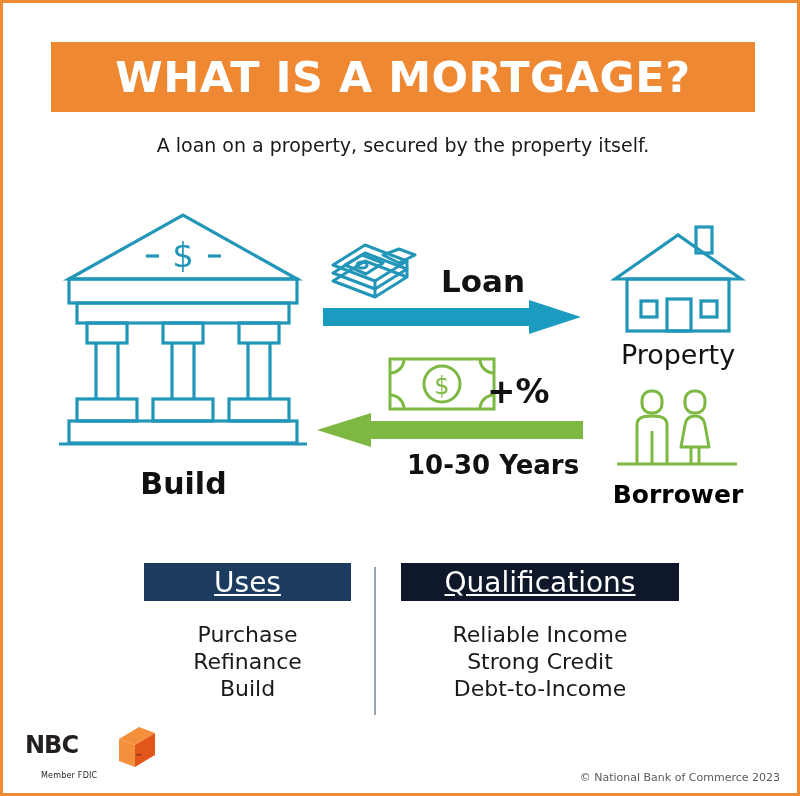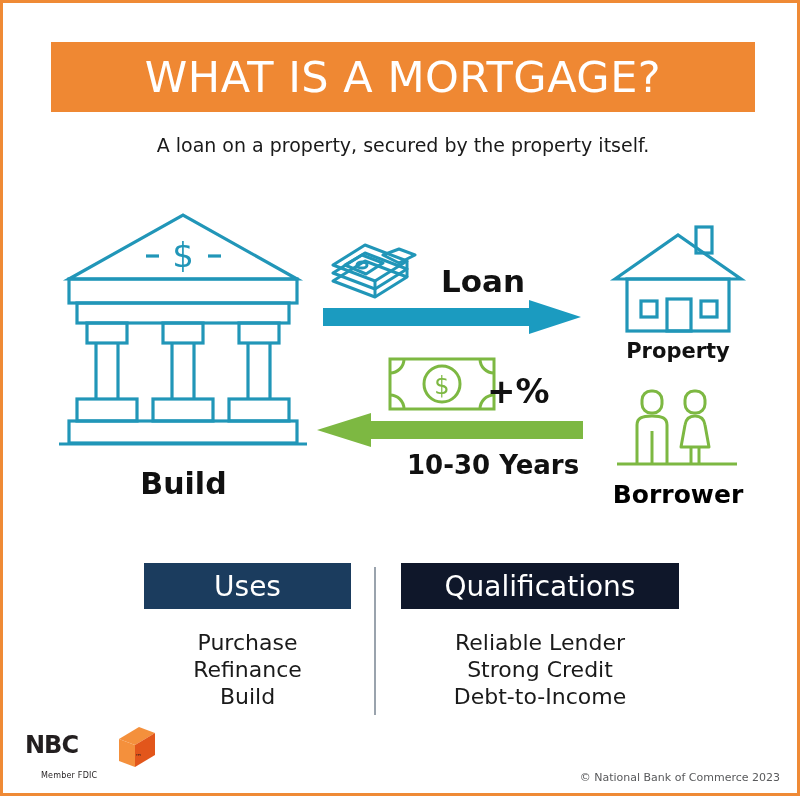--- a/index.html
+++ b/index.html
@@ -28,21 +28,21 @@
     width: 704px;
     height: 70px;
     background: #EF8833;
     display: flex;
     align-items: center;
     justify-content: center;
   }
   .title-bar .title-text {
     color: #ffffff;
     font-size: 43px;
-    font-weight: normal;
+    font-weight: bold;
     letter-spacing: 0.5px;
     font-family: "DejaVu Sans", "Liberation Sans", sans-serif;
     white-space: nowrap;
   }
   .subtitle {
     position: absolute;
     left: 0;
     top: 131px;
     width: 800px;
     text-align: center;
@@ -121,22 +121,22 @@
     top: 214px;
     width: 150px;
     height: 145px;
   }
   .property-label {
     position: absolute;
     left: 0;
     top: 122px;
     width: 150px;
     text-align: center;
-    font-size: 21px;
-    font-weight: bold;
+    font-size: 27px;
+    font-weight: normal;
     color: #111111;
   }
 
   .borrower-block {
     position: absolute;
     left: 600px;
     top: 382px;
     width: 150px;
     height: 130px;
   }
@@ -165,26 +165,27 @@
     top: 4px;
     width: 2px;
     height: 148px;
     background: #9aa3ad;
   }
   .panel { position: absolute; top: 0; }
   .panel-uses { left: 141px; width: 207px; }
   .panel-quals { left: 398px; width: 278px; }
 
   .panel-header {
-    height: 46px;
+    height: 38px;
     display: flex;
     align-items: center;
     justify-content: center;
     color: #ffffff;
     font-size: 28px;
+    text-decoration: underline;
   }
   .panel-uses .panel-header { background: #1B3C5E; }
   .panel-quals .panel-header { background: #0f172a; }
 
   .panel-list {
     margin: 0;
     padding: 0;
     list-style: none;
     text-align: center;
     margin-top: 20px;
@@ -365,21 +366,21 @@
         <li>Refinance</li>
         <li>Build</li>
       </ul>
     </div>
 
     <div class="panel panel-quals">
       <div class="panel-header">
         <span>Qualifications</span>
       </div>
       <ul class="panel-list">
-        <li>Reliable Lender</li>
+        <li>Reliable Income</li>
         <li>Strong Credit</li>
         <li>Debt-to-Income</li>
       </ul>
     </div>
   </div>
 
   <div class="footer-logo">
     <svg width="46" height="42" viewBox="0 0 46 42" style="position:absolute;left:88px;top:0;">
       <path d="M6 14 L26 2 L42 8 L22 20 Z" fill="#F4903C"></path>
       <path d="M22 20 L42 8 L42 30 L22 42 Z" fill="#E2561B"></path>

